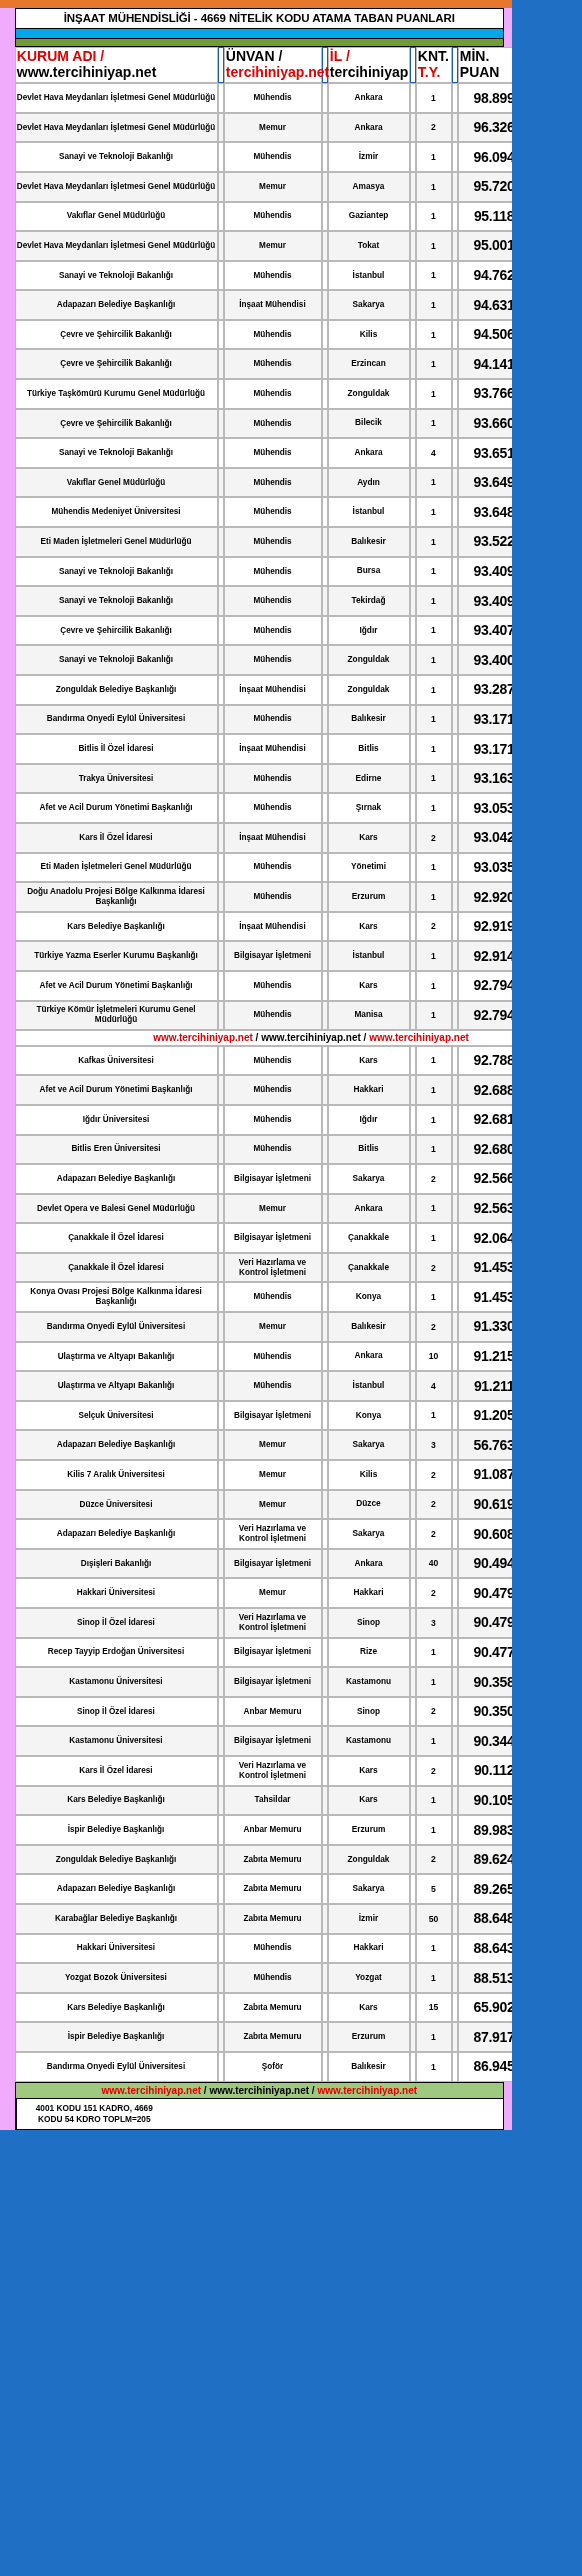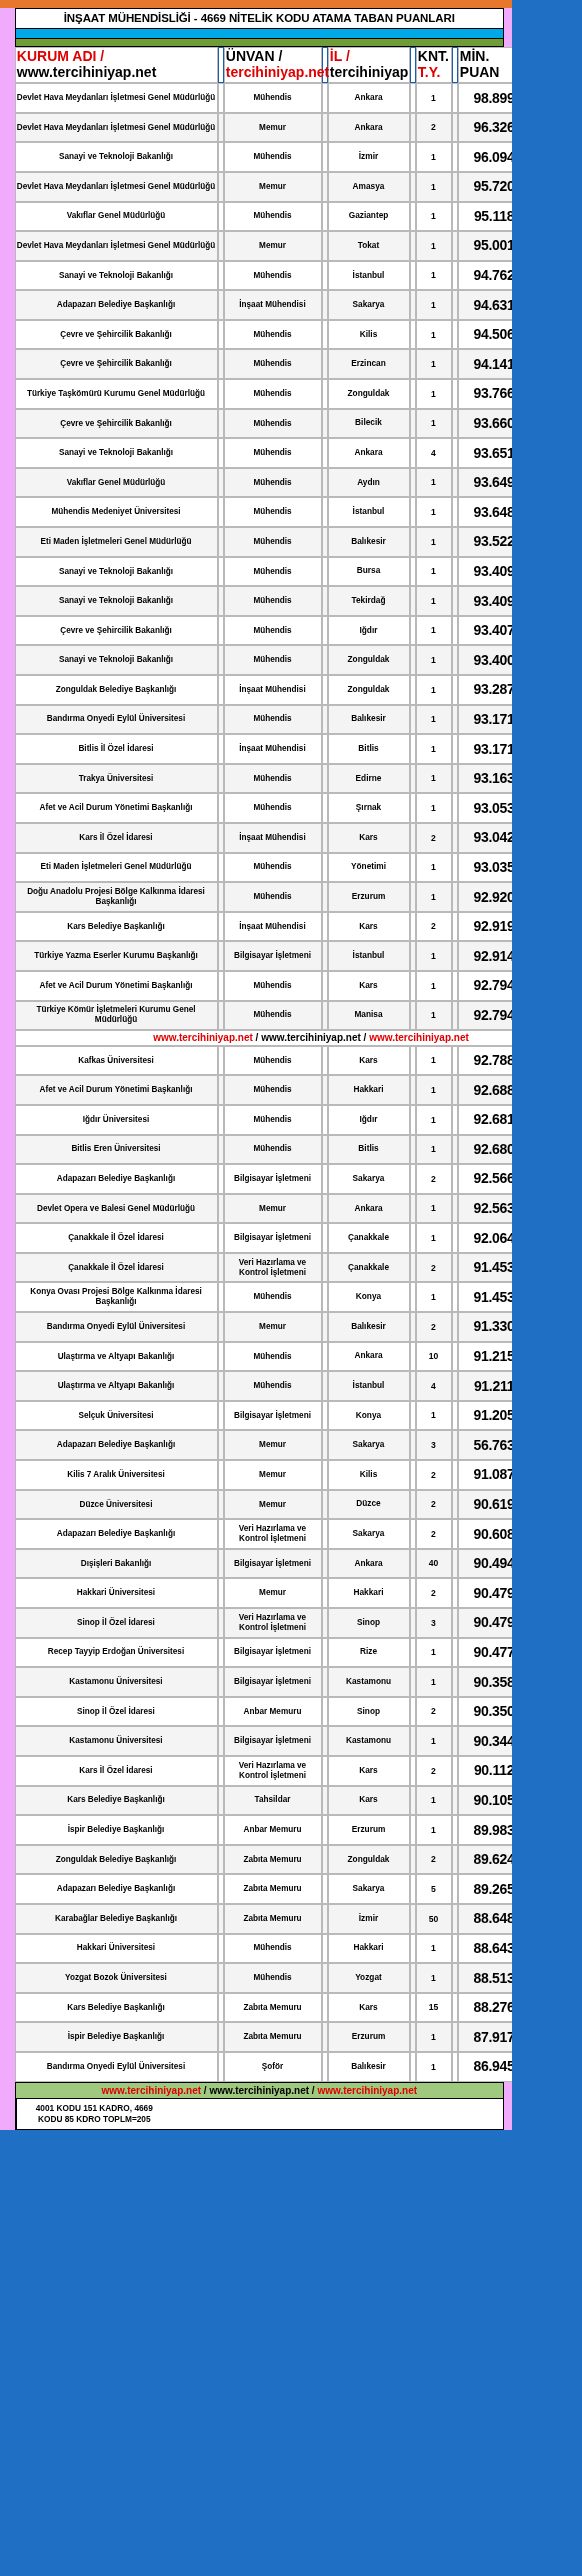--- a/index.html
+++ b/index.html
@@ -1085,21 +1085,21 @@
           </tr>
           <tr class="data">
             <td class="kurum">Kars Belediye Başkanlığı</td>
             <td class="sep"></td>
             <td class="unvan">Zabıta Memuru</td>
             <td class="sep"></td>
             <td class="il">Kars</td>
             <td class="sep"></td>
             <td class="knt">15</td>
             <td class="sep"></td>
-            <td class="num">88.276</td>
+            <td class="num">65.902</td>
             <td class="sep"></td>
             <td class="num">89.620</td>
           </tr>
           <tr class="data alt">
             <td class="kurum">İspir Belediye Başkanlığı</td>
             <td class="sep"></td>
             <td class="unvan">Zabıta Memuru</td>
             <td class="sep"></td>
             <td class="il">Erzurum</td>
             <td class="sep"></td>
@@ -1128,20 +1128,20 @@
     <div class="footer-banner">
       <span class="u-red">www.tercihiniyap.net</span>
       <span class="u-black"> / </span>
       <span class="u-black">www.tercihiniyap.net</span>
       <span class="u-black"> / </span>
       <span class="u-red">www.tercihiniyap.net</span>
     </div>
     <div class="footer-row">
       <div class="footer-right">
         <div>4001 KODU 151 KADRO, 4669</div>
-        <div>KODU 85 KDRO TOPLM=205</div>
+        <div>KODU 54 KDRO TOPLM=205</div>
       </div>
     </div>
 
   </div>
   <div class="bottom-pad"></div>
 </div>
 
 
 </body></html>

